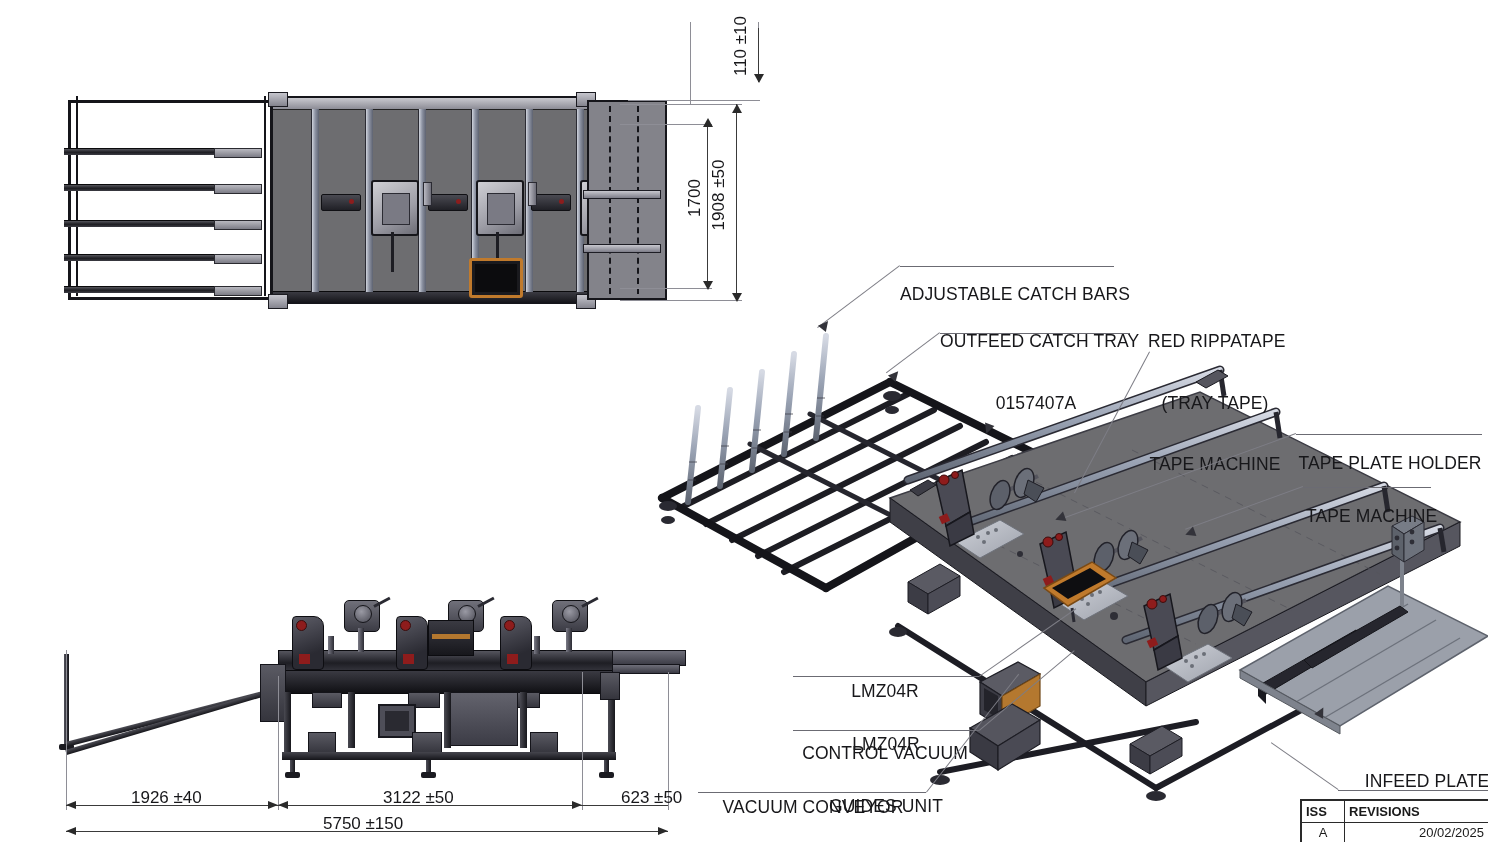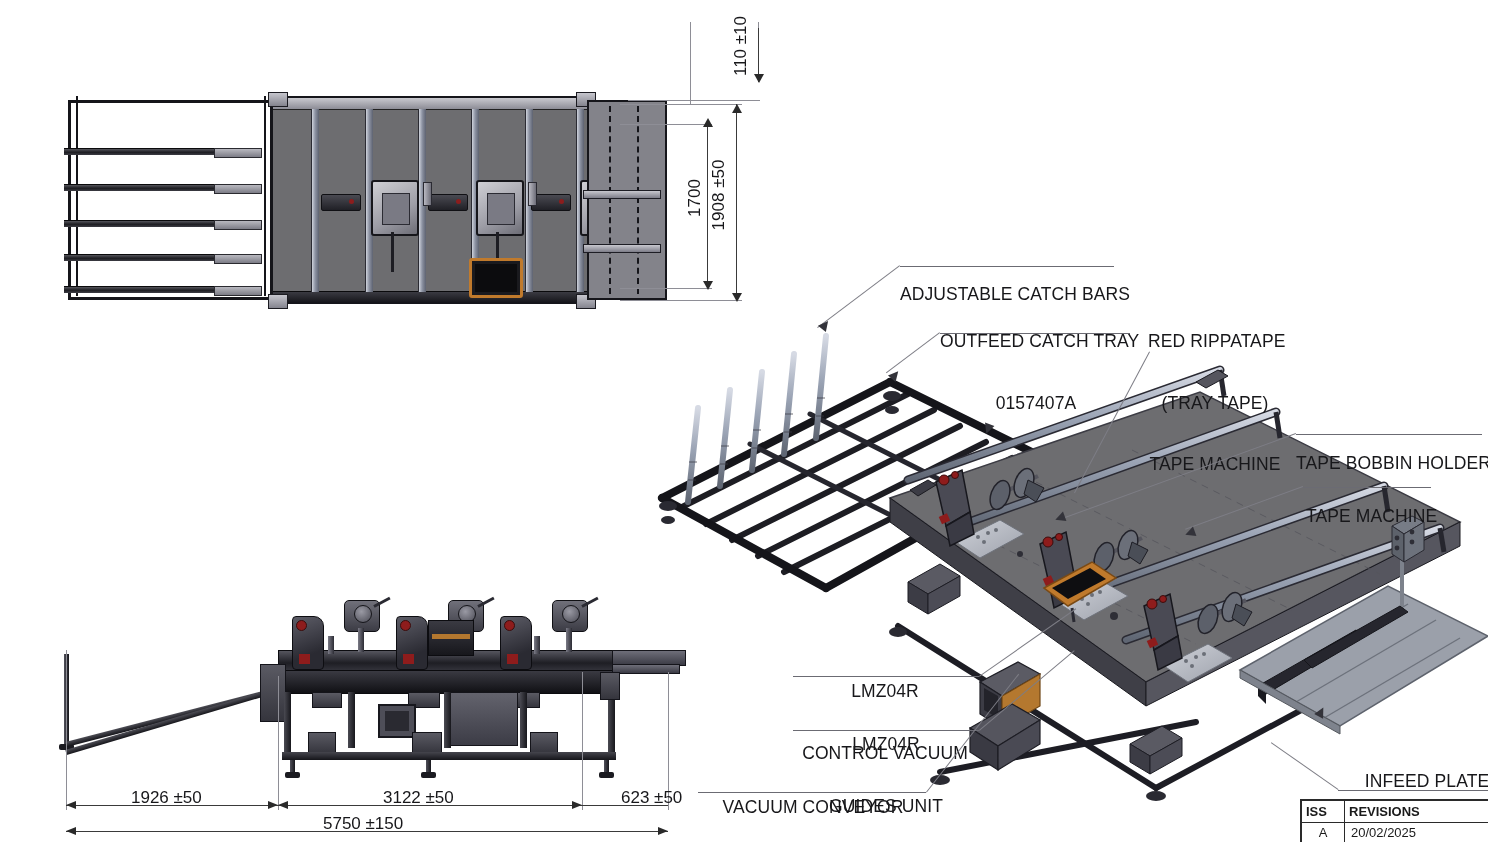--- a/index.html
+++ b/index.html
@@ -23,21 +23,21 @@
   .tick{position:absolute;width:0;height:0;border-style:solid;}
 
   
   #rev-table{position:absolute;left:1300px;top:799px;width:188px;height:44px;
              border:1px solid #2a2a2a;background:#fff;border-collapse:collapse;
              font-size:13px;}
   #rev-table table{width:100%;height:100%;border-collapse:collapse;}
   #rev-table th,#rev-table td{border:1px solid #2a2a2a;padding:0 4px;font-weight:normal;}
   #rev-table th{font-weight:bold;font-size:13px;text-align:left;}
   .rev-iss{width:34px;text-align:center;}
-  .rev-body{text-align:left;padding-left:6px !important;}
+  .rev-body{text-align:right;padding-left:6px !important;}
 
   
   #plan{position:absolute;left:68px;top:96px;width:560px;height:208px;}
   .pv-tray{position:absolute;left:0;top:4px;width:205px;height:200px;
            border:3px solid #15151a;background:#fff;box-sizing:border-box;}
   .pv-tray-inner{position:absolute;left:8px;top:0px;width:190px;height:200px;
                  border-left:2px solid #15151a;border-right:2px solid #15151a;box-sizing:border-box;}
   .pv-bar{position:absolute;height:6px;background:linear-gradient(#55555c,#1d1d22 55%,#3c3c44);
           border-top:1px solid #0a0a0c;}
   .pv-bar .cap{position:absolute;right:-2px;top:-1px;width:46px;height:8px;
@@ -291,21 +291,21 @@
     <div class="dimline" style="left:582px;top:805px;width:86px;"></div>
     <div class="dimline" style="left:66px;top:831px;width:602px;"></div>
 
     <div class="tick" style="left:66px;top:801px;border-width:4px 10px 4px 0;border-color:transparent #2a2a2a transparent transparent;"></div>
     <div class="tick" style="left:268px;top:801px;border-width:4px 0 4px 10px;border-color:transparent transparent transparent #2a2a2a;"></div>
     <div class="tick" style="left:278px;top:801px;border-width:4px 10px 4px 0;border-color:transparent #2a2a2a transparent transparent;"></div>
     <div class="tick" style="left:572px;top:801px;border-width:4px 0 4px 10px;border-color:transparent transparent transparent #2a2a2a;"></div>
     <div class="tick" style="left:66px;top:827px;border-width:4px 10px 4px 0;border-color:transparent #2a2a2a transparent transparent;"></div>
     <div class="tick" style="left:658px;top:827px;border-width:4px 0 4px 10px;border-color:transparent transparent transparent #2a2a2a;"></div>
 
-    <div class="dimtxt" style="left:131px;top:788px;">1926 ±50</div>
+    <div class="dimtxt" style="left:131px;top:788px;">1926 ±40</div>
     <div class="dimtxt" style="left:383px;top:788px;">3122 ±50</div>
     <div class="dimtxt" style="left:605px;top:788px;margin-left:16px;">623 ±50</div>
     <div class="dimtxt" style="left:323px;top:814px;">5750 ±150</div>
   </div>
 
   <div id="iso">
     <svg width="848" height="500" viewBox="0 0 848 500">
       <defs>
         <linearGradient id="gRail" x1="0" y1="0" x2="0" y2="1">
           <stop offset="0" stop-color="#d6dae4"></stop>
@@ -581,21 +581,21 @@
 
   <div class="label" style="left:1148px;top:290px;width:134px;">
     <span class="ul">RED RIPPATAPE</span>
     <span class="ul">(TRAY TAPE)</span>
     <span class="ul">TAPE MACHINE</span>
   </div>
   <div class="lead" style="left:1150px;top:352px;width:160px;transform:rotate(118deg);"></div>
   <div class="arrow" style="left:983px;top:424px;border-width:0 5px 10px 5px;border-color:transparent transparent #33333a transparent;transform:rotate(200deg);"></div>
 
   <div class="label" style="left:1296px;top:412px;width:188px;">
-    <span class="ul">TAPE BOBBIN HOLDER</span>
+    <span class="ul">TAPE PLATE HOLDER</span>
   </div>
   <div class="uline" style="left:1296px;top:434px;width:186px;"></div>
   <div class="lead" style="left:1296px;top:434px;width:250px;transform:rotate(160deg);"></div>
   <div class="arrow" style="left:1055px;top:513px;border-width:0 5px 10px 5px;border-color:transparent transparent #33333a transparent;transform:rotate(250deg);"></div>
 
   <div class="label" style="left:1306px;top:465px;width:130px;">
     <span class="ul">TAPE MACHINE</span>
   </div>
   <div class="uline" style="left:1303px;top:487px;width:128px;"></div>
   <div class="lead" style="left:1303px;top:487px;width:125px;transform:rotate(160deg);"></div>

